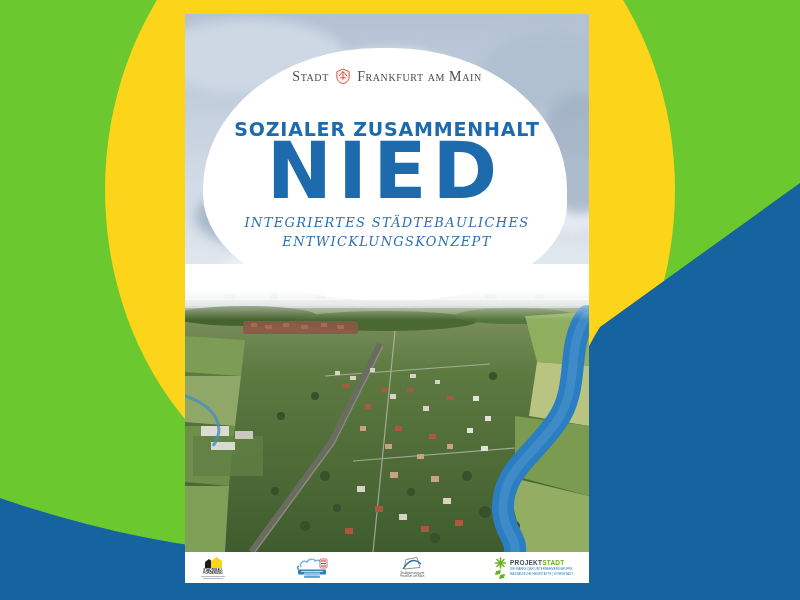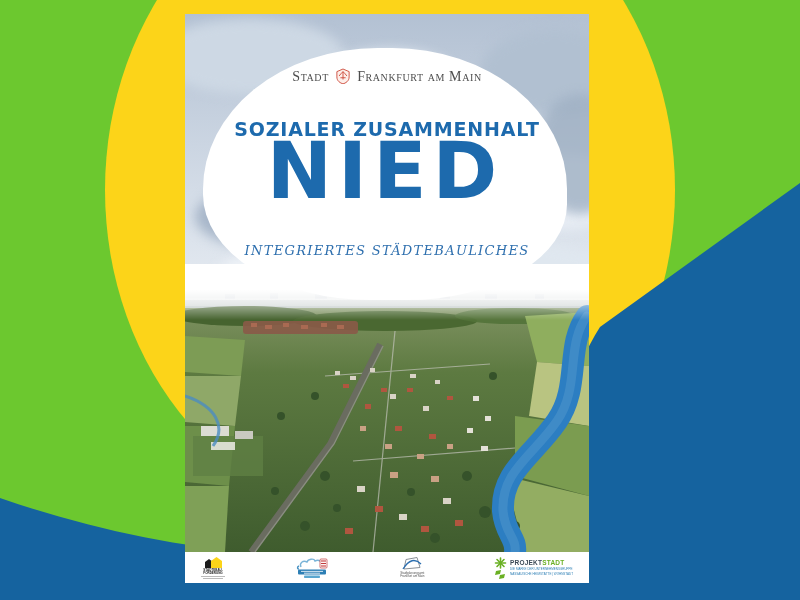--- a/index.html
+++ b/index.html
@@ -52,21 +52,21 @@
     position:absolute;left:0;top:104px;width:404px;text-align:center;
     font-family:"DejaVu Sans", sans-serif;font-weight:700;
     font-size:19px;letter-spacing:.8px;color:#1d6aad;
   }
   .bigtitle{
     position:absolute;left:0;top:118px;width:400px;
     font-family:"DejaVu Sans", sans-serif;font-weight:700;
     font-size:78px;letter-spacing:6px;color:#1d6aad;line-height:1;
   }
   .subtitle{
-    position:absolute;left:0;top:228px;width:404px;text-align:center;
+    position:absolute;left:0;top:200px;width:404px;text-align:center;
     font-family:"DejaVu Serif", serif;font-style:italic;
     font-size:13px;letter-spacing:1.3px;color:#2e6fae;line-height:1.45;
   }
   
   .footer{
     position:absolute;left:0;bottom:0;width:404px;height:31px;background:#ffffff;
     display:flex;align-items:center;justify-content:space-between;
     padding:0 16px;box-sizing:border-box;
   }
   .logo{display:flex;flex-direction:column;align-items:center;line-height:1;}
@@ -245,20 +245,21 @@
       <svg class="crest" width="14" height="16" viewBox="0 0 16 18" aria-hidden="true">
         <path d="M8,1 L15,4 V10 C15,15 11,17 8,18 C5,17 1,15 1,10 V4 Z" fill="#fdeee9" stroke="#cc4433" stroke-width="1"></path>
         <path d="M8,4 C6,6 5,7 3.5,9 M8,4 C10,6 11,7 12.5,9 M8,4 V13 M5,11 L11,11" stroke="#cc4433" stroke-width="1" fill="none"></path>
       </svg>
       <span>Frankfurt am Main</span>
     </div>
     <div class="program">SOZIALER ZUSAMMENHALT</div>
     <div class="bigtitle">NIED</div>
     <div class="subtitle">
       <div>INTEGRIERTES STÄDTEBAULICHES</div>
+      <div>ENTWICKLUNGSKONZEPT</div>
     </div>
   </div>
 
   <div class="footer">
 
     <div class="logo">
       <svg width="22" height="12" viewBox="0 0 22 12" aria-hidden="true">
         <polygon points="3,12 3,6 7,3 11,6 11,12" fill="#1a1a1a"></polygon>
         <polygon points="9,12 9,5 14.5,1 20,5 20,12" fill="#fcd419"></polygon>
       </svg>

